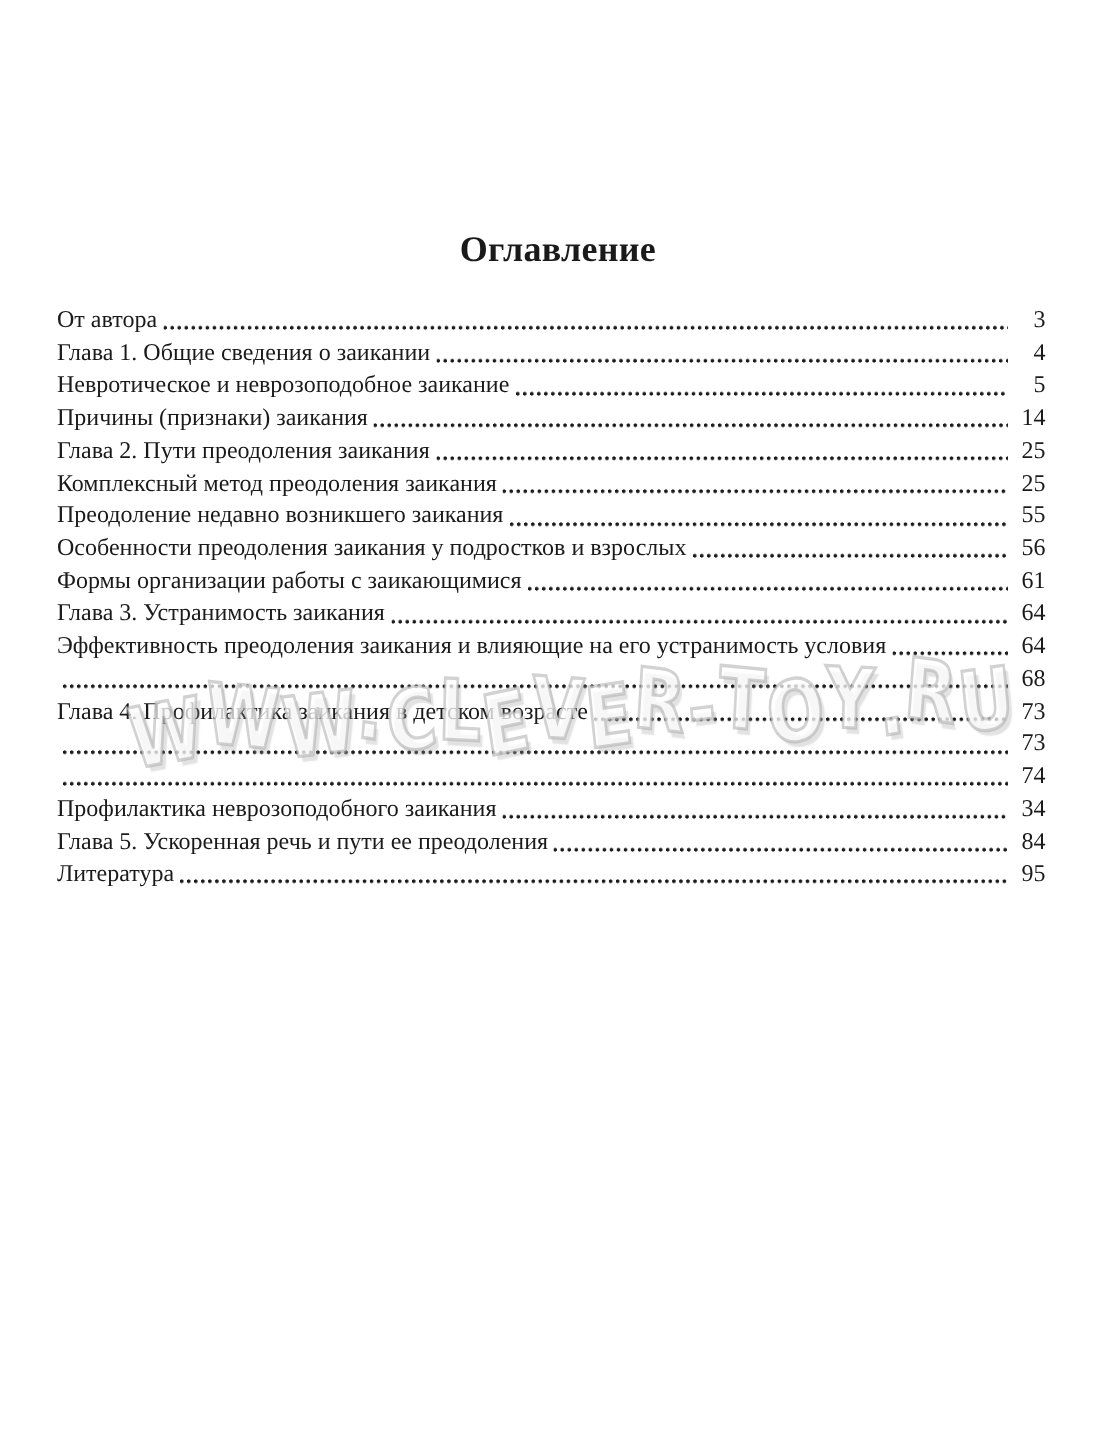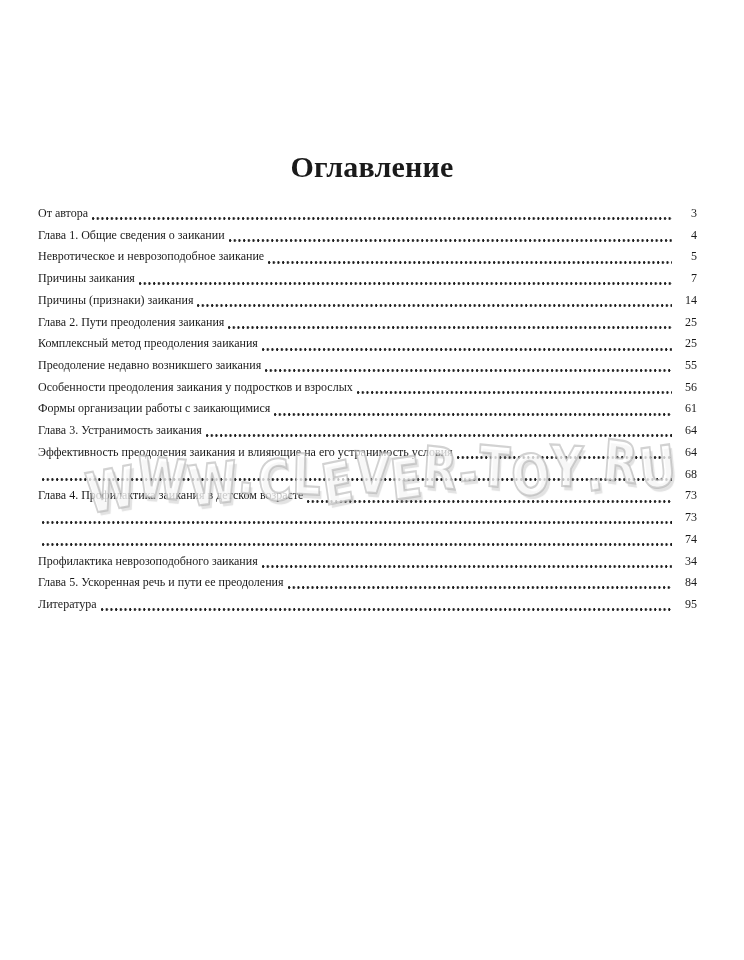--- a/index.html
+++ b/index.html
@@ -8,32 +8,32 @@
     background: #ffffff;
     position: relative;
     overflow: hidden;
     font-family: "Liberation Serif", "DejaVu Serif", serif;
     color: #1a1a1a;
   }
   .page { position: absolute; inset: 0; background: #ffffff; }
   .doc-title {
     margin: 152px 0 0 0;
     text-align: center;
-    font-size: 30px;
+    font-size: 24px;
     font-weight: bold;
     line-height: 30px;
     letter-spacing: 0.2px;
   }
   .toc {
     margin: 21px 47px 0 38px;
   }
   .toc-row {
     display: flex;
     align-items: baseline;
-    font-size: 12px;
+    font-size: 16px;
     line-height: 21.72px;
   }
   .toc-label { white-space: nowrap; }
   .toc-leader {
     flex: 1 1 auto;
     min-width: 8px;
     align-self: flex-end;
     height: 3px;
     margin: 0 3px 4.5px 4px;
     background-image: radial-gradient(circle at 1.1px 1.5px, #1a1a1a 1.05px, rgba(0,0,0,0) 1.45px);
@@ -90,25 +90,20 @@
     <span class="toc-leader"></span>
     <span class="toc-page">4</span>
   </div>
 
   <div class="toc-row">
     <span class="toc-label">Невротическое и неврозоподобное заикание</span>
     <span class="toc-leader"></span>
     <span class="toc-page">5</span>
   </div>
 
-  <div class="toc-row">
-    <span class="toc-label">Причины заикания</span>
-    <span class="toc-leader"></span>
-    <span class="toc-page">7</span>
-  </div>
 
   <div class="toc-row">
     <span class="toc-label">Причины (признаки) заикания</span>
     <span class="toc-leader"></span>
     <span class="toc-page">14</span>
   </div>
 
   <div class="toc-row">
     <span class="toc-label">Глава 2. Пути преодоления заикания</span>
     <span class="toc-leader"></span>

